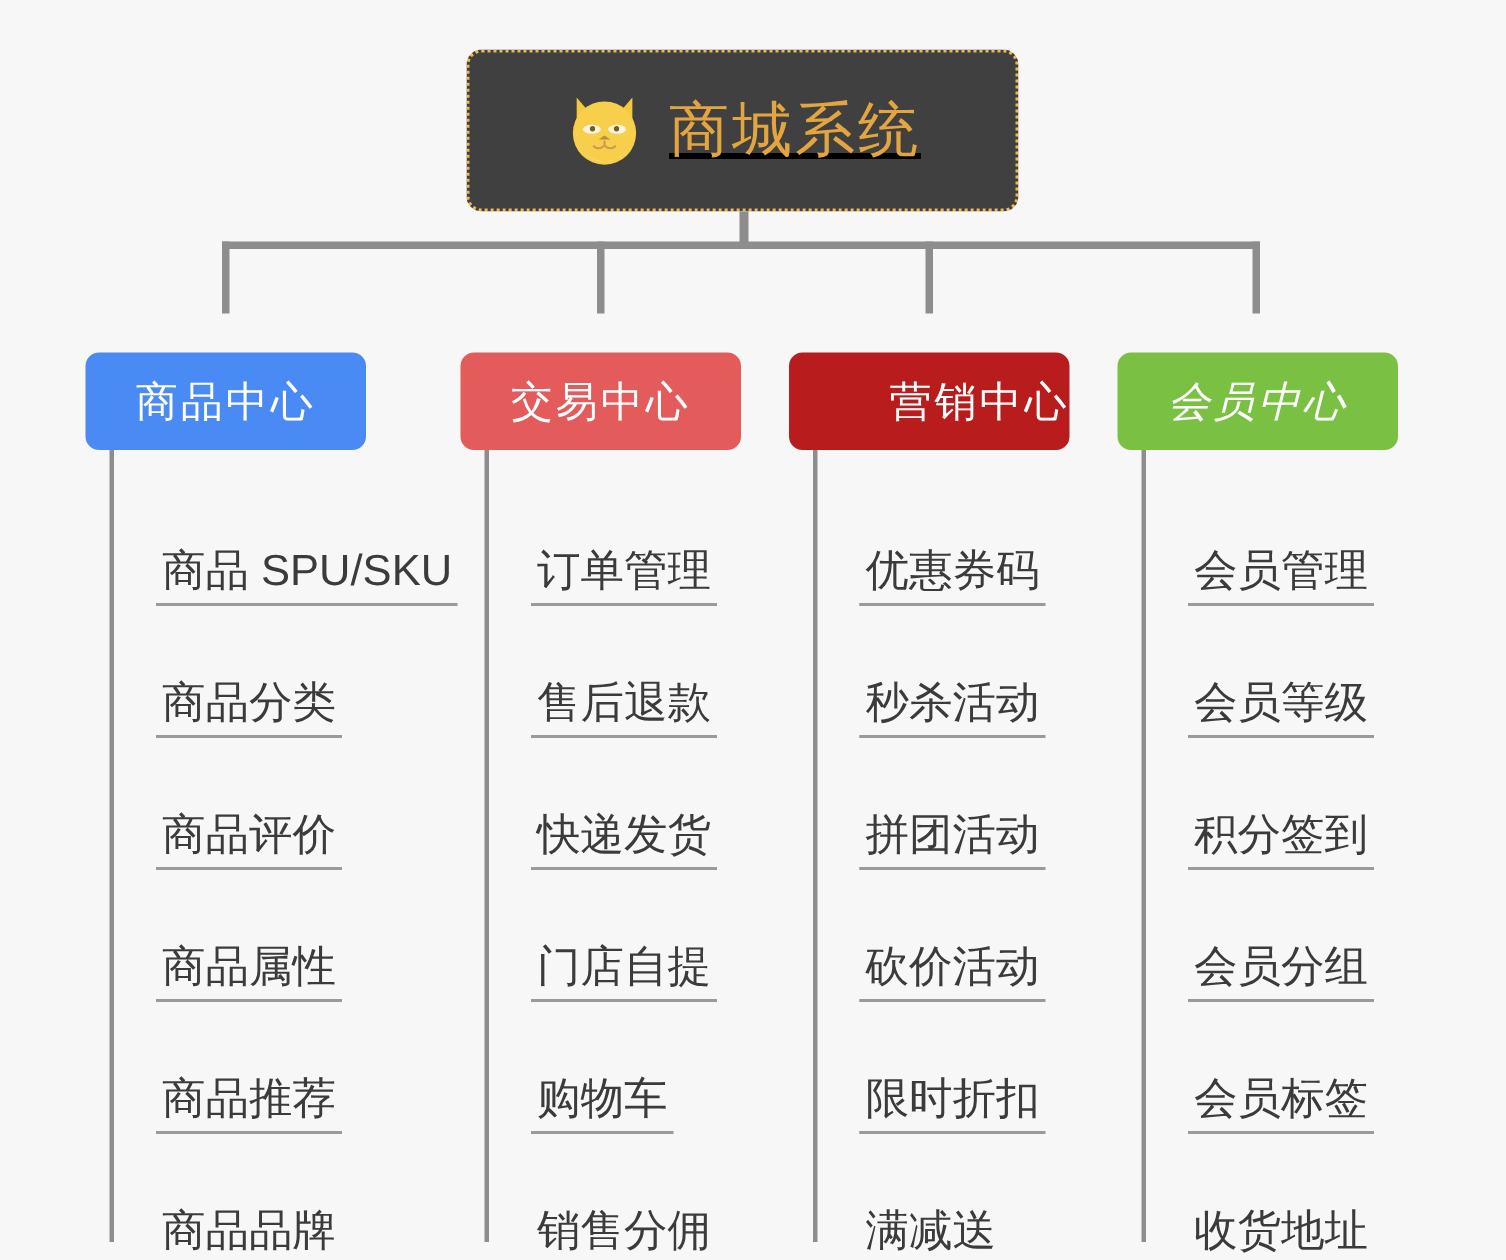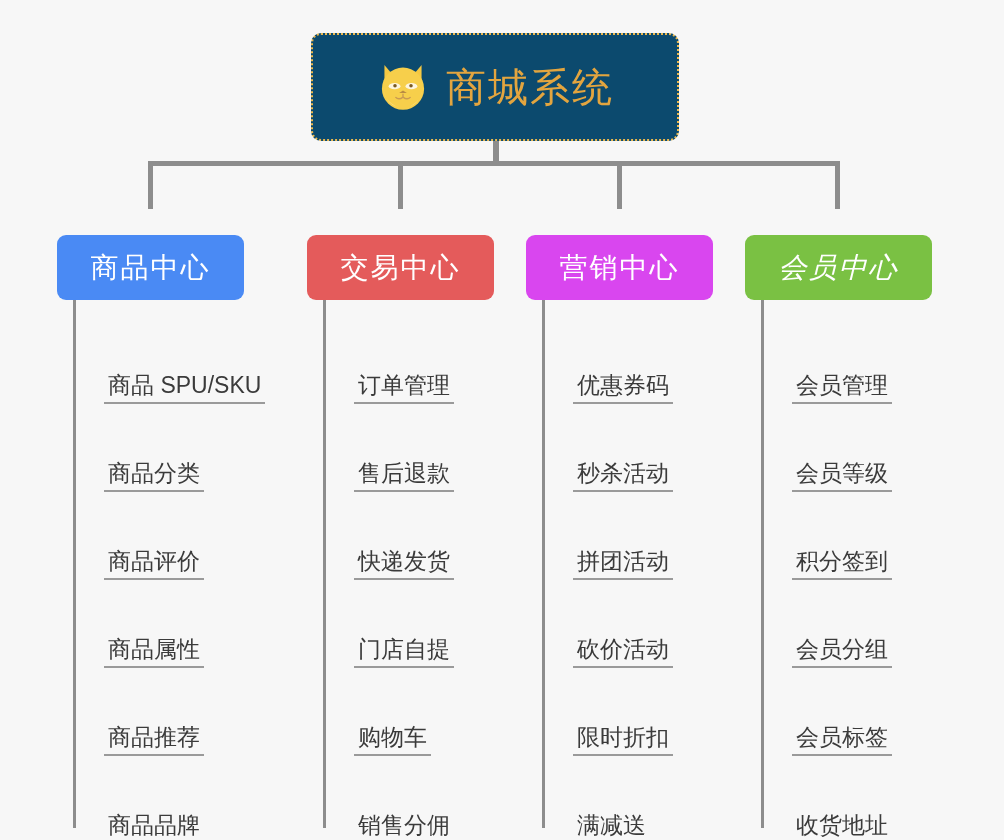--- a/index.html
+++ b/index.html
@@ -21,27 +21,28 @@
   }
 
   
   .root-node {
     position: absolute;
     left: 311px;
     top: 33px;
     width: 368px;
     height: 108px;
     box-sizing: border-box;
-    background: #0c4a6e;
+    background: #404040;
     border: 2px dotted #edb94e;
     border-radius: 10px;
     display: flex;
     align-items: center;
     justify-content: center;
     gap: 16px;
+    text-decoration: underline;
   }
   .root-emoji {
     width: 54px;
     height: 54px;
     flex: 0 0 auto;
     display: block;
   }
   .root-title {
     font-size: 40px;
     line-height: 1;
@@ -90,21 +91,21 @@
     position: relative;
     height: 88px;
     box-sizing: border-box;
     display: flex;
     align-items: flex-end;
   }
   .leaf-text {
     display: inline-block;
     margin-left: 28px;
     padding: 0 4px 4px 4px;
-    font-size: 23px;
+    font-size: 29px;
     line-height: 1.15;
     color: #3b3b3b;
     white-space: nowrap;
     border-bottom: 2px solid #9a9a9a;
     position: relative;
   }
   
   .leaf-tick {
     position: absolute;
     left: 0;
@@ -193,21 +194,21 @@
       <div class="leaf">
           <span class="leaf-text">购物车<span class="leaf-tick"></span></span>
         </div>
       <div class="leaf">
           <span class="leaf-text">销售分佣<span class="leaf-tick"></span></span>
         </div>
     </div>
   </div>
 
   <div class="branch" style="left:526px;">
-    <div class="branch-header" style="background:#d946ef;">
+    <div class="branch-header" style="background:#b91c1c;justify-content:flex-end;">
       <span>营销中心</span>
     </div>
     <div class="branch-body">
       <div class="leaf">
           <span class="leaf-text">优惠券码<span class="leaf-tick"></span></span>
         </div>
       <div class="leaf">
           <span class="leaf-text">秒杀活动<span class="leaf-tick"></span></span>
         </div>
       <div class="leaf">

